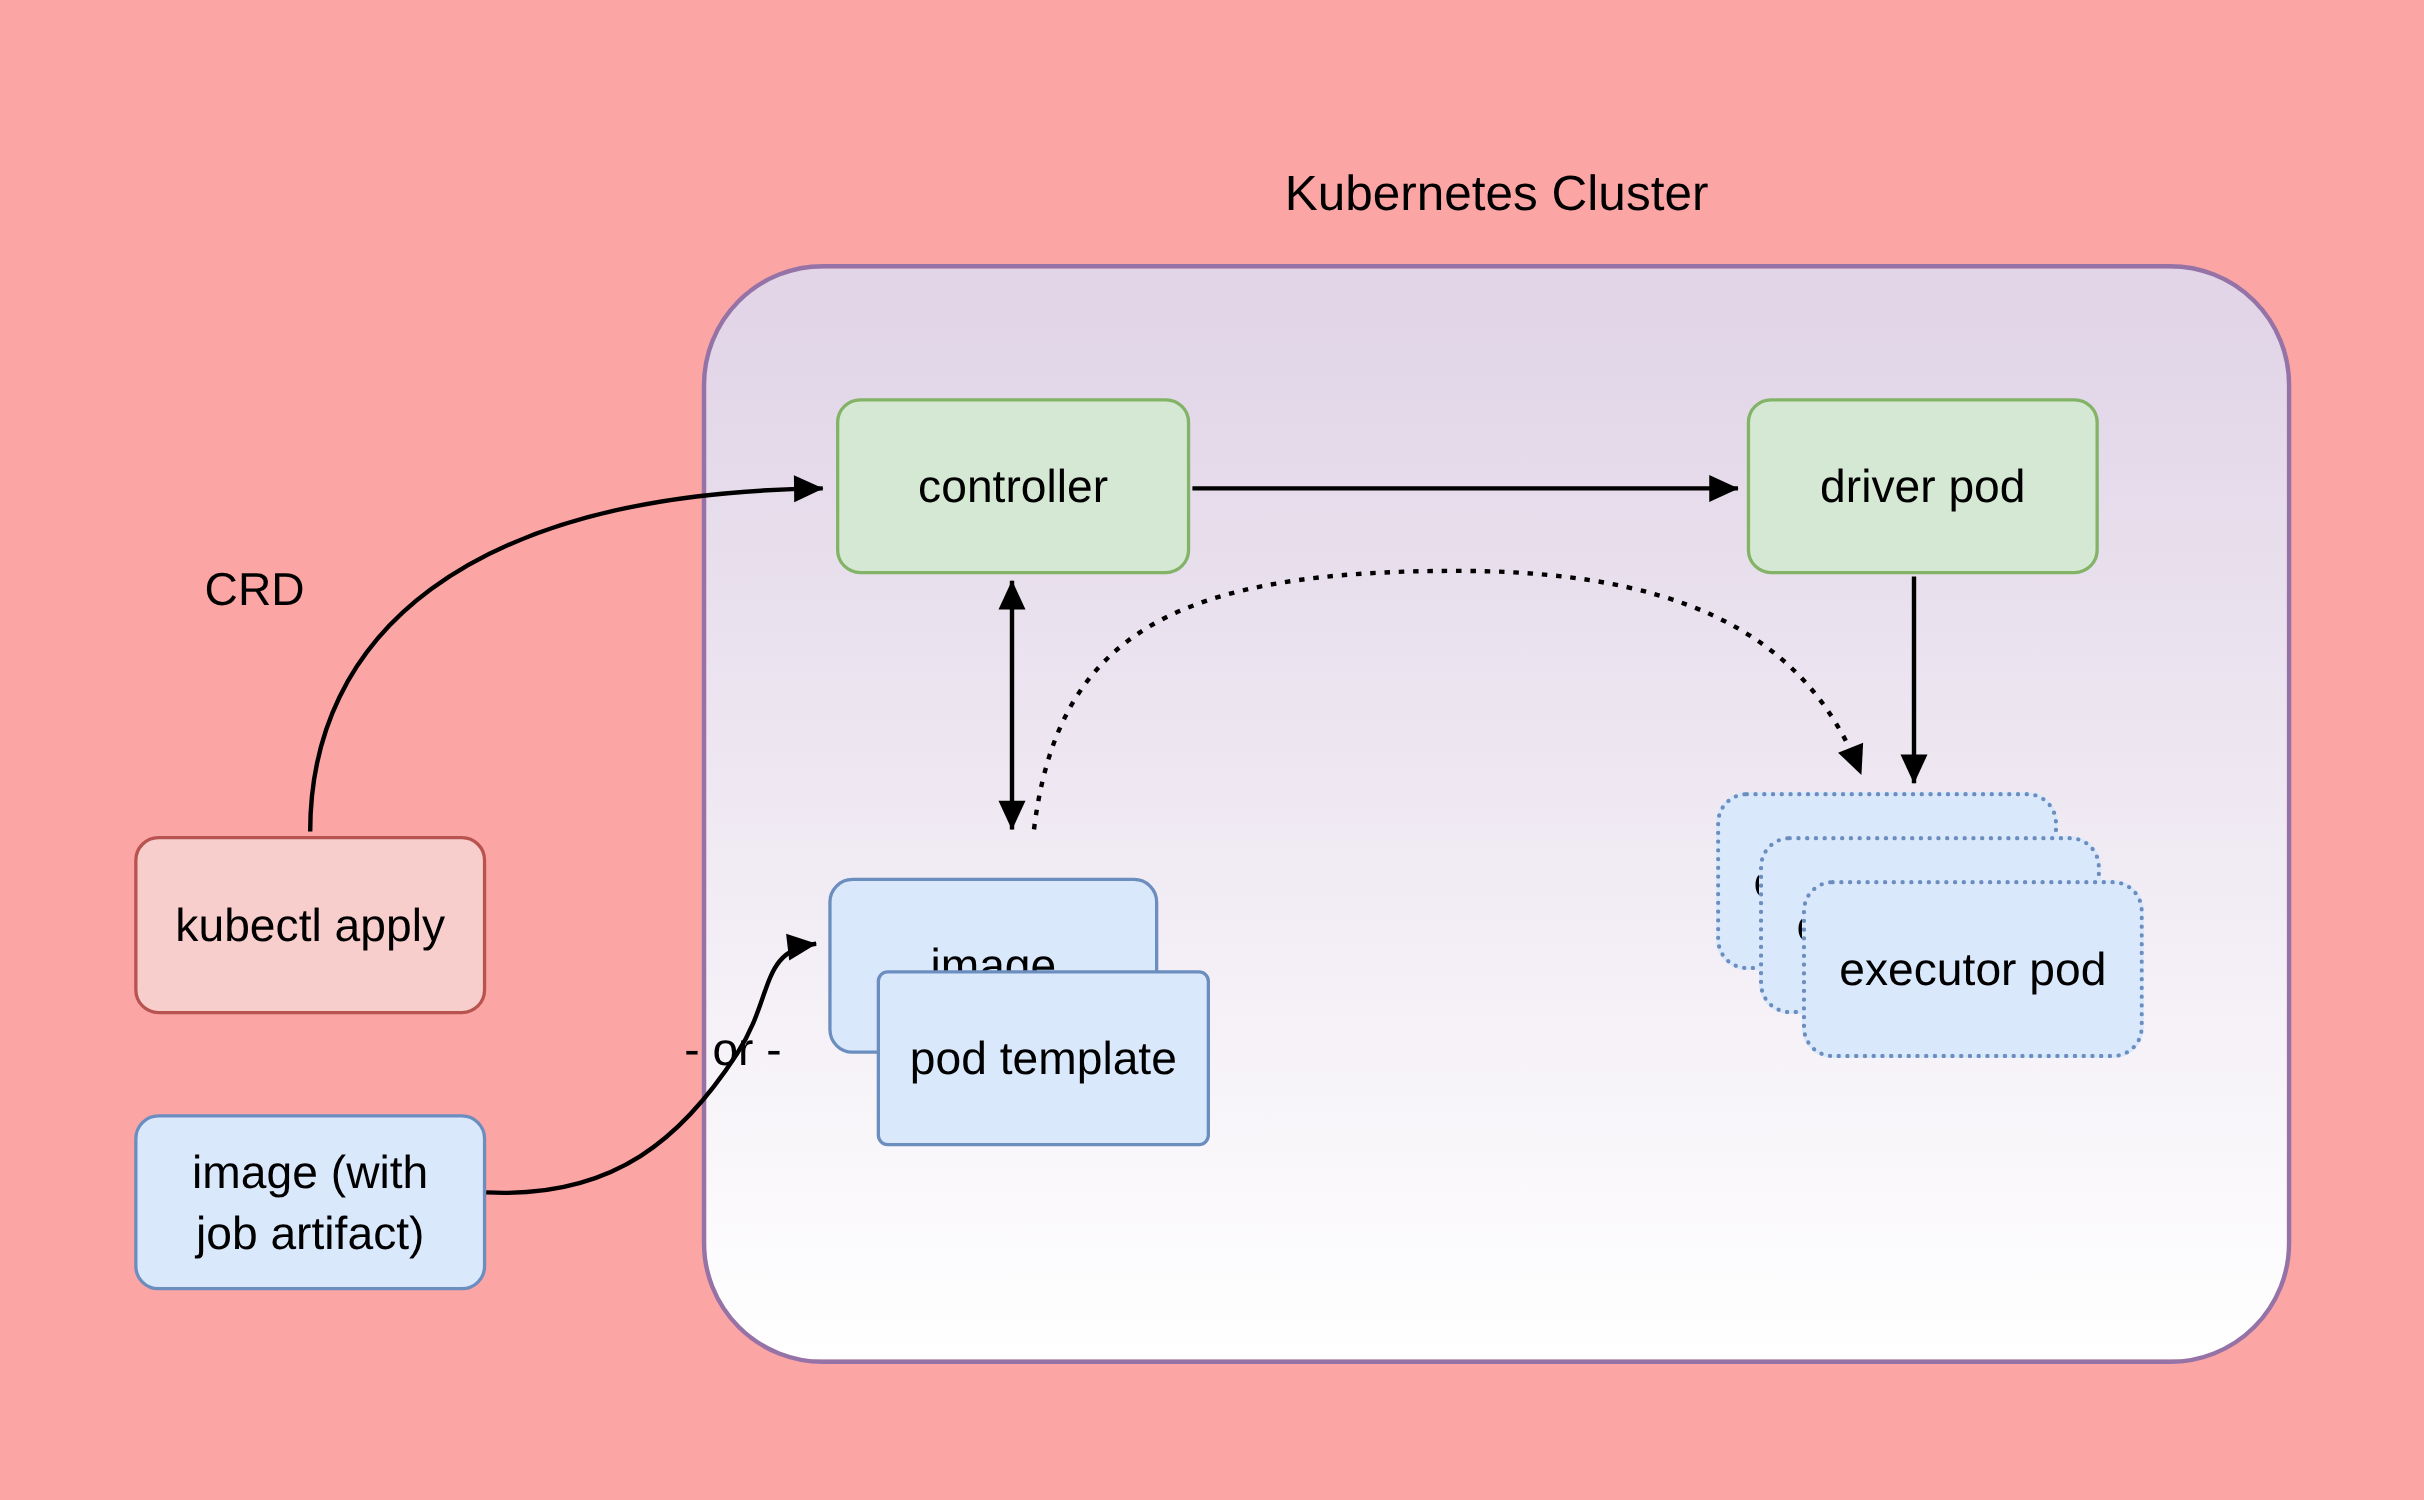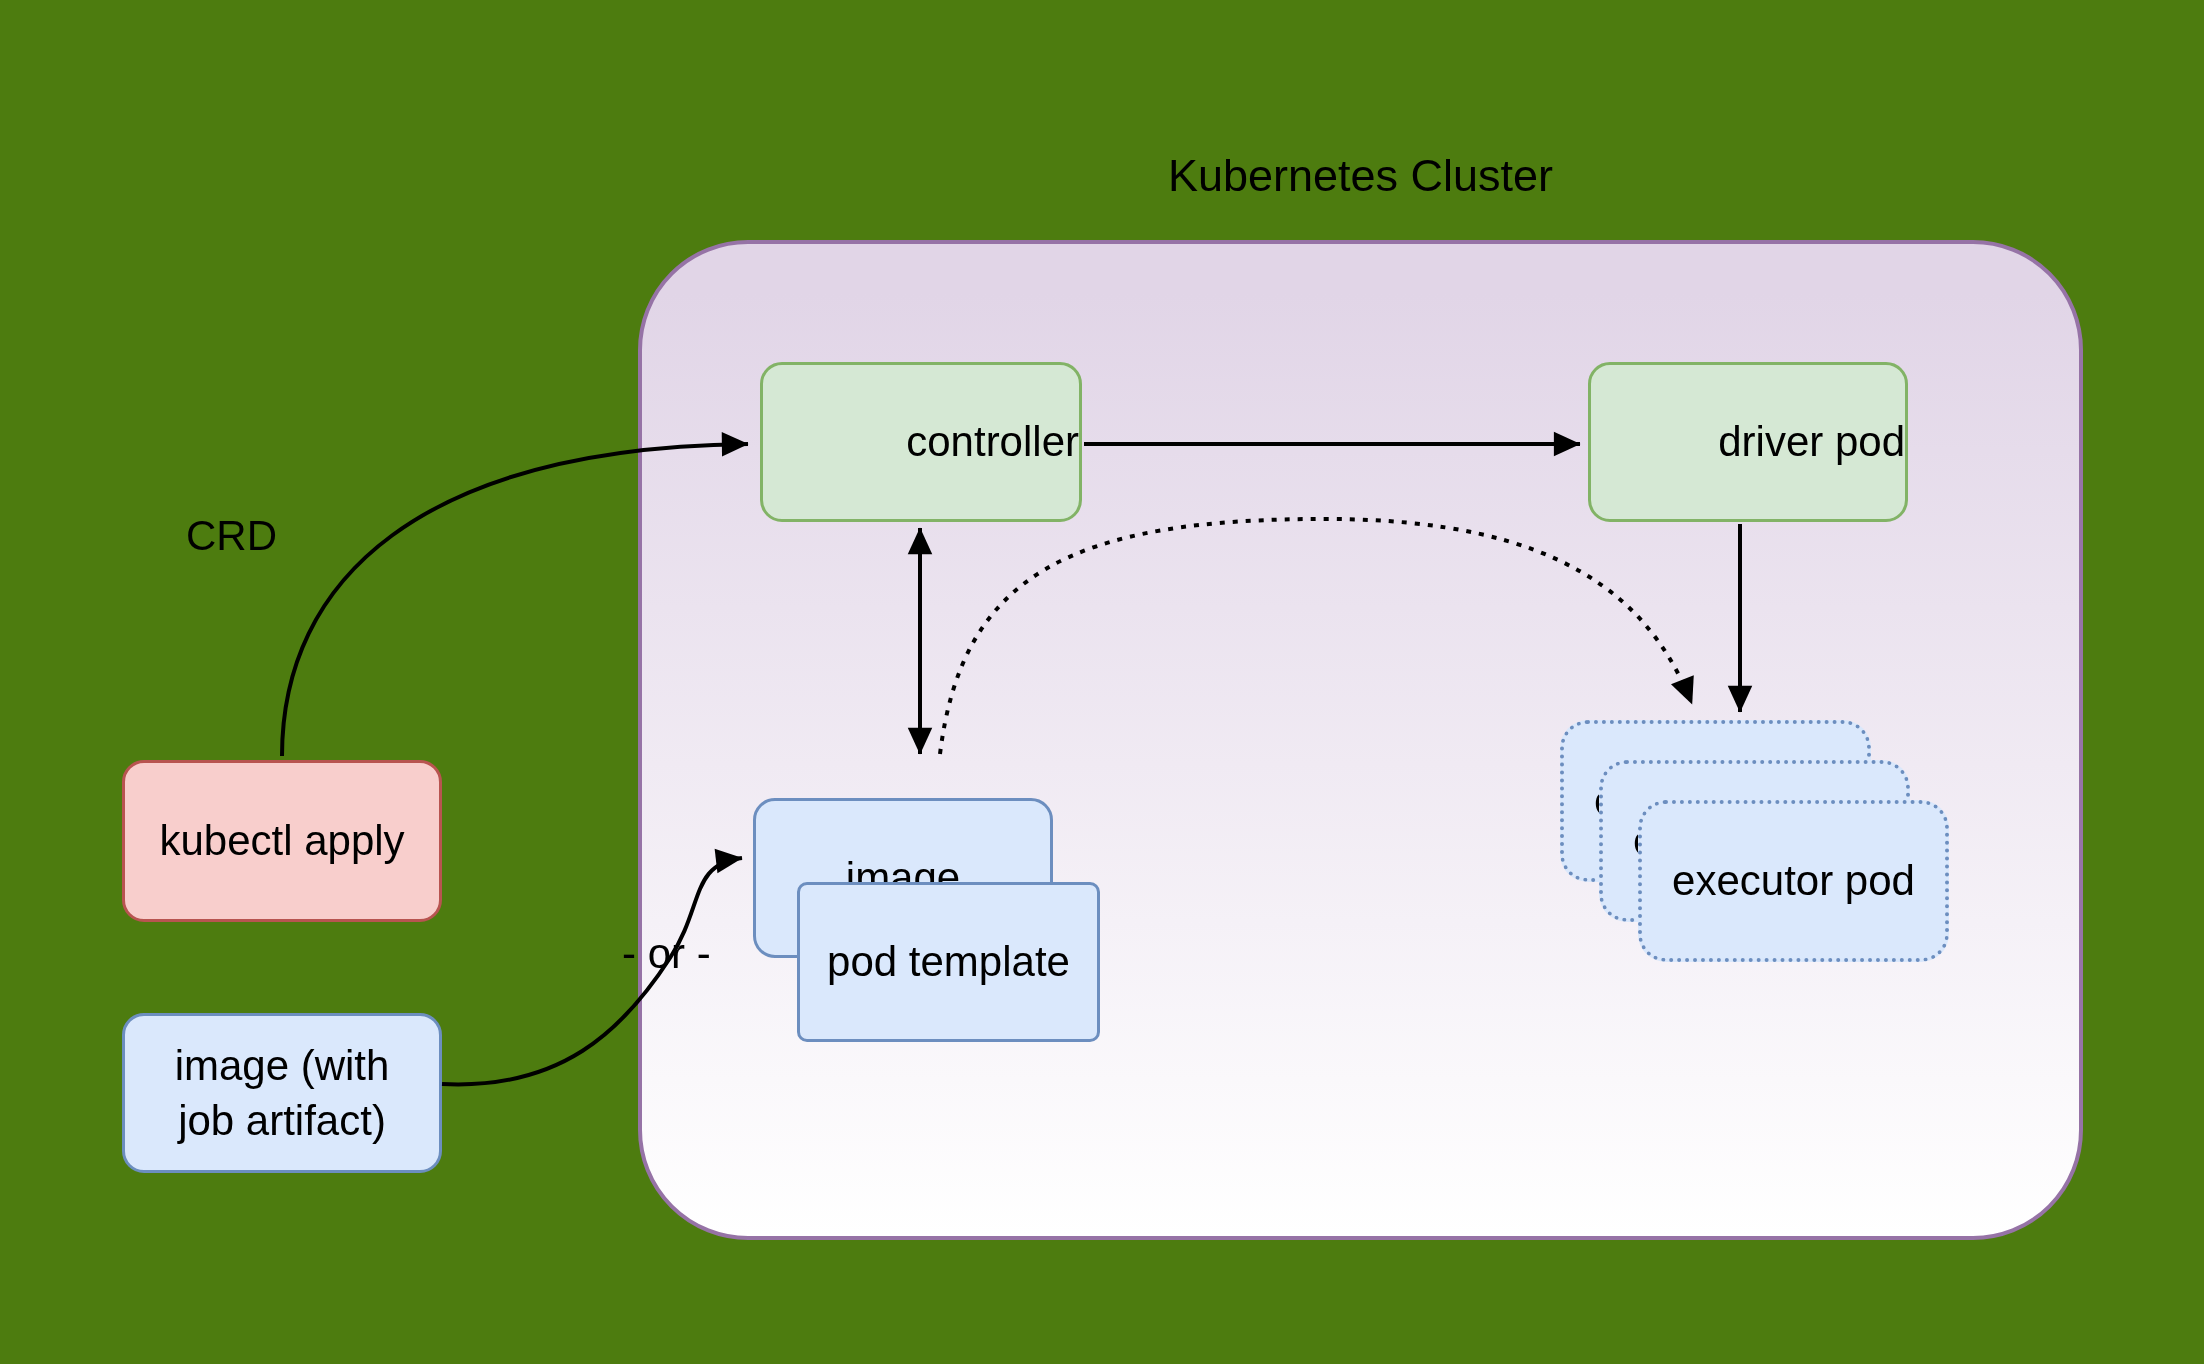--- a/index.html
+++ b/index.html
@@ -1,32 +1,32 @@
 <!DOCTYPE html>
 <html style="--cluster-fill-top: #e1d5e7; --cluster-fill-bottom: #ffffff; --cluster-stroke: #9673a6; --green-fill: #d5e8d4; --green-stroke: #82b366; --red-fill: #f8cecc; --red-stroke: #b85450; --blue-fill: #dae8fc; --blue-stroke: #6c8ebf; --arrow: #000000;"><head>
 <meta charset="utf-8">
 <style>
   html,body{margin:0;padding:0;background:#ffffff;}
   .canvas{
-    position:relative;width:2204px;height:1364px;background:#4d7c0f;
+    position:relative;width:2204px;height:1364px;background:#fca5a5;
     font-family:"Liberation Sans",sans-serif;color:#000;overflow:hidden;
   }
   .cluster{
     position:absolute;left:638px;top:240px;width:1445px;height:1000px;
     box-sizing:border-box;border:4px solid var(--cluster-stroke,#9673a6);
     border-radius:110px;
     background:linear-gradient(to bottom,var(--cluster-fill-top,#e1d5e7) 5%,var(--cluster-fill-bottom,#ffffff) 100%);
     z-index:1;
   }
   .node{
     position:absolute;display:flex;align-items:center;justify-content:center;
     box-sizing:border-box;font-size:42px;line-height:1.32;text-align:center;
     border-radius:22px;z-index:2;white-space:pre-line;
   }
-  .green{background:var(--green-fill,#d5e8d4);border:3px solid var(--green-stroke,#82b366);justify-content:flex-end;}
+  .green{background:var(--green-fill,#d5e8d4);border:3px solid var(--green-stroke,#82b366);}
   .red{background:var(--red-fill,#f8cecc);border:3px solid var(--red-stroke,#b85450);}
   .blue{background:var(--blue-fill,#dae8fc);border:3px solid var(--blue-stroke,#6c8ebf);}
   .exec{
     background:var(--blue-fill,#dae8fc);border:4px dotted var(--blue-stroke,#6c8ebf);
     border-radius:28px;
     text-align:right;
   }
   .edges{position:absolute;left:0;top:0;z-index:5;pointer-events:none;}
   .label{position:absolute;font-size:42px;text-align:left;z-index:6;}
   .title{position:absolute;left:638px;top:150px;width:1445px;text-align:center;

